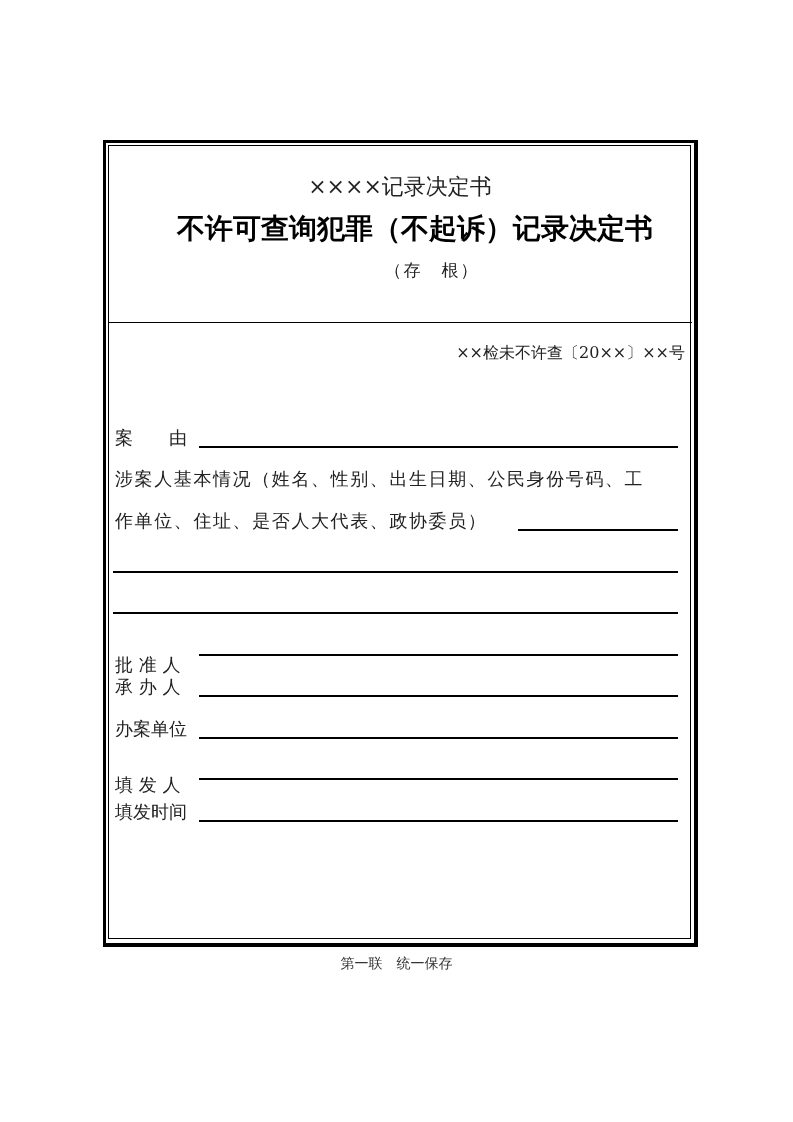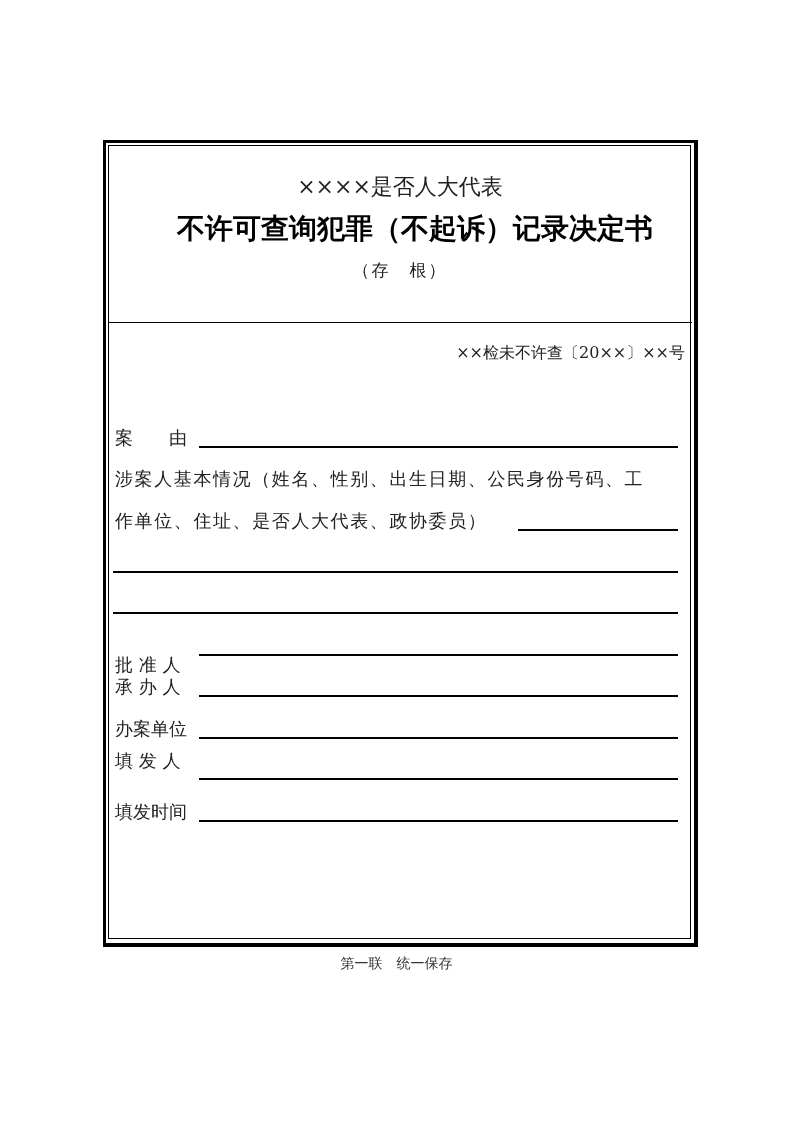--- a/index.html
+++ b/index.html
@@ -66,20 +66,21 @@
     }
     .doc-subtitle {
       position: absolute;
       left: 108px;
       width: 584px;
       top: 259px;
       text-align: center;
       font-size: 17px;
       color: #222;
       letter-spacing: 2px;
+      padding-left: 32px;
     }
     .doc-number {
       position: absolute;
       right: 108px;
       top: 343px;
       font-size: 16px;
       color: #222;
       text-align: right;
       white-space: nowrap;
     }
@@ -116,21 +117,21 @@
       word-spacing: 6px;
     }
   </style>
 </head>
 <body>
 
 <div class="outer-frame"></div>
 <div class="inner-frame"></div>
 <div class="header-divider"></div>
 
-<div class="org-name">××××是否人大代表</div>
+<div class="org-name">××××记录决定书</div>
 <div class="doc-title">不许可查询犯罪（不起诉）记录决定书</div>
 <div class="doc-subtitle">（存　根）</div>
 
 <div class="doc-number">××检未不许查〔20××〕××号</div>
 
 <div class="field-label" style="top:427px;">案　　由</div>
 <div class="field-line" style="left:199px; top:446px; width:479px;"></div>
 
 <div class="paragraph-line" style="top:468px;">涉案人基本情况（姓名、性别、出生日期、公民身份号码、工</div>
 <div class="paragraph-line" style="top:510px;text-align:center;">作单位、住址、是否人大代表、政协委员）</div>
@@ -140,19 +141,19 @@
 
 <div class="field-label" style="top:654px;">批 准 人</div>
 <div class="field-line" style="left:199px; top:654px; width:479px;"></div>
 
 <div class="field-label" style="top:676px;">承 办 人</div>
 <div class="field-line" style="left:199px; top:695px; width:479px;"></div>
 
 <div class="field-label" style="top:718px;">办案单位</div>
 <div class="field-line" style="left:199px; top:737px; width:479px;"></div>
 
-<div class="field-label" style="top:750px;">填 发 人</div>
+<div class="field-label" style="top:774px;">填 发 人</div>
 <div class="field-line" style="left:199px; top:778px; width:479px;"></div>
 
 <div class="field-label" style="top:801px;text-align:center;">填发时间</div>
 <div class="field-line" style="left:199px; top:820px; width:479px;"></div>
 
 <div class="footer-note">第一联　统一保存</div>
 
 </body></html>

